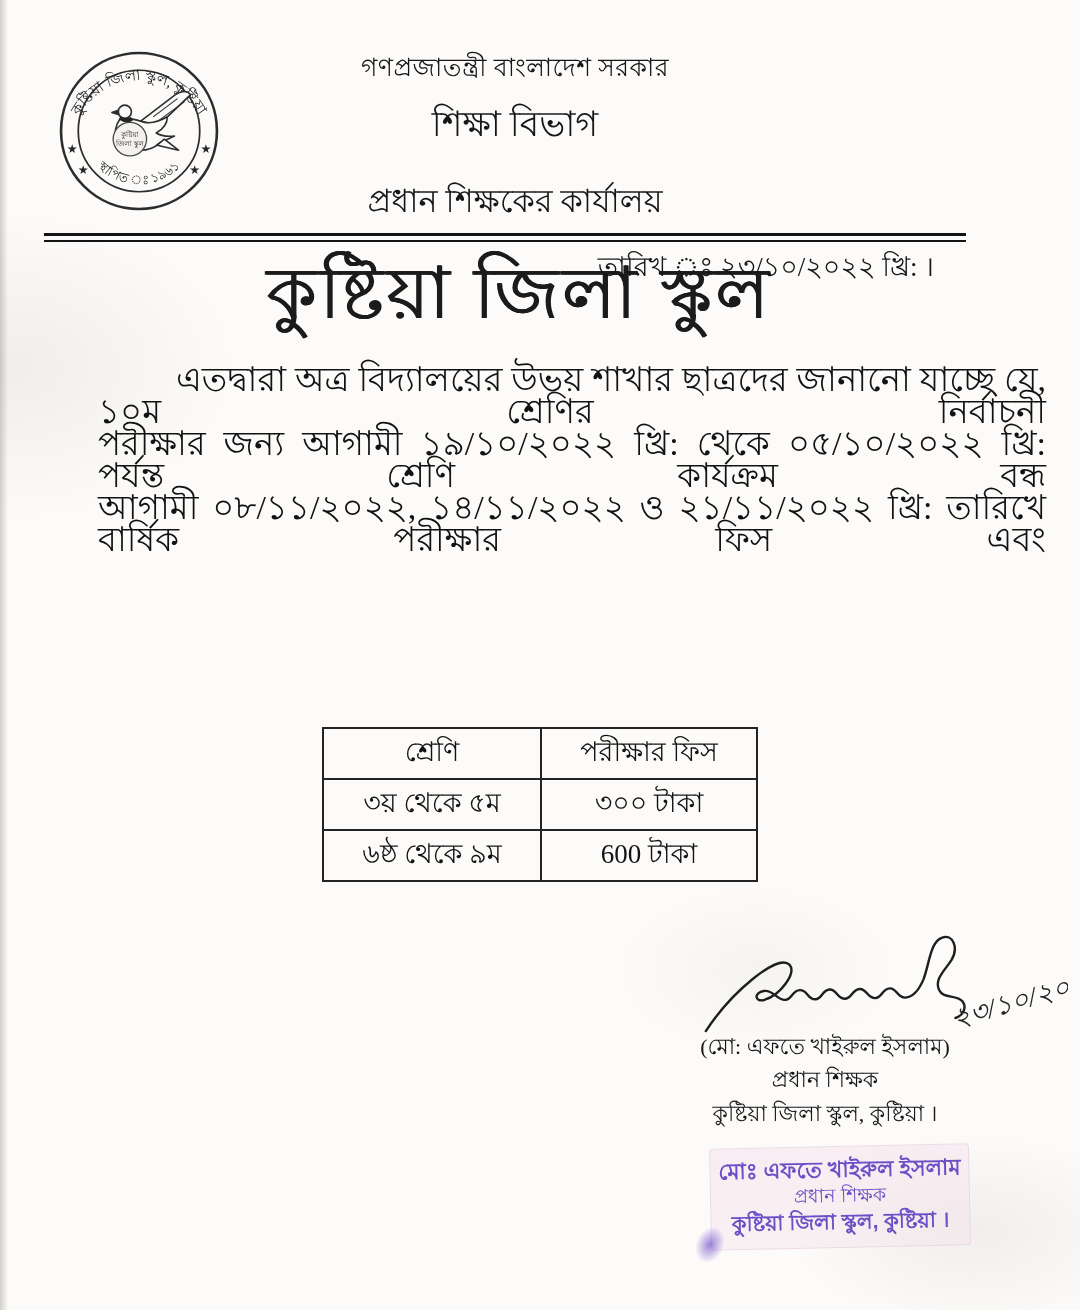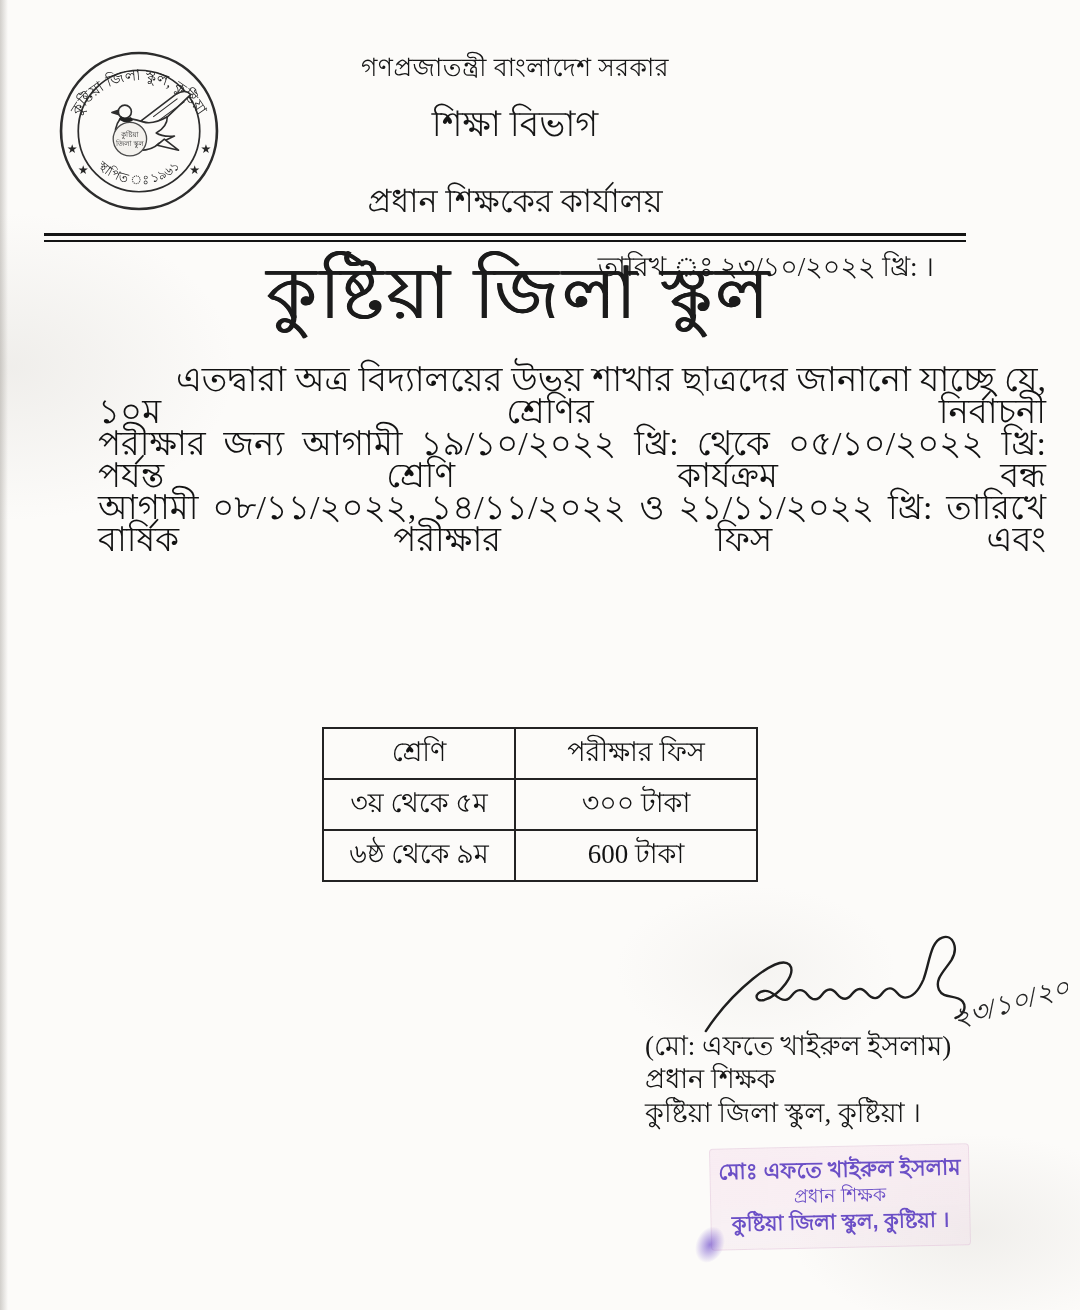--- a/index.html
+++ b/index.html
@@ -51,29 +51,29 @@
   .bline { text-align:justify; text-align-last:justify; white-space:normal; }
   .bline.first { text-indent:78px; }
   .bline.last  { text-align-last:left; }
   
   .fees-heading { position:absolute; left:408px; top:660px; font-size:28px; }
   .fees-table {
     position:absolute; left:322px; top:727px; width:436px;
     border-collapse:collapse; font-size:27px; color:#131313;
   }
   .fees-table td {
-    border:2.5px solid #232323; text-align:center; padding:2px 3px;
+    border:2.5px solid #232323; text-align:center; padding:2px 16px;
     height:36px;
   }
   .fees-table .col-class { width:184px; }
   
   .sig-art { position:absolute; left:688px; top:932px; width:380px; height:115px; }
   .sig-block {
     position:absolute; left:645px; top:1030px; width:360px;
-    font-size:27px; line-height:33px;
+    text-align:center; font-size:22px; line-height:33px;
   }
   .sig-block .org { margin-top:1px; }
   
   .stamp {
     position:absolute; left:710px; top:1146px; width:260px; height:102px;
     transform:rotate(-1.2deg);
     background:linear-gradient(rgba(246,228,238,.62), rgba(243,226,236,.42));
     border:1px solid rgba(205,160,195,.25); border-radius:4px;
     text-align:center; color:#6b4fc6;
     font-family:"Liberation Sans","DejaVu Sans",sans-serif;

